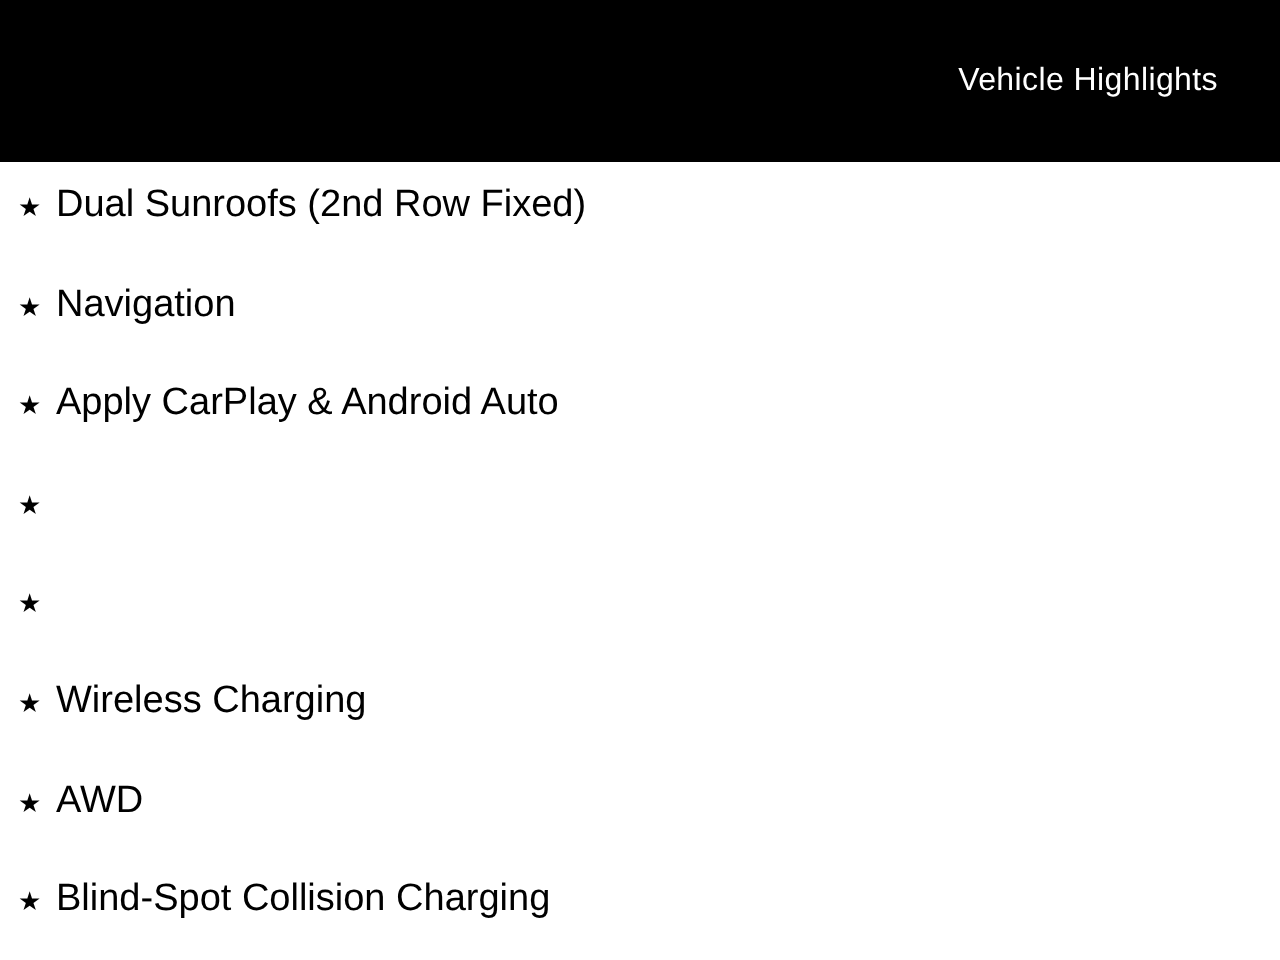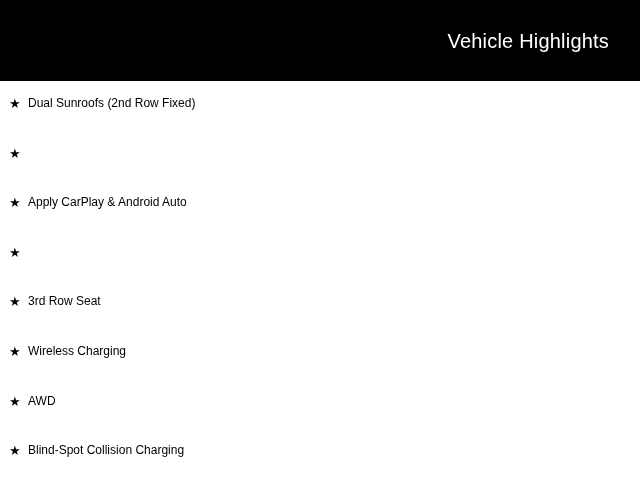--- a/index.html
+++ b/index.html
@@ -26,21 +26,21 @@
     height: 81px;
     background: #000000;
     display: flex;
     align-items: center;
     justify-content: flex-end;
     box-sizing: border-box;
     padding-right: 31px;
   }
   .header-title {
     color: #ffffff;
-    font-size: 20px;
+    font-size: 16px;
     font-family: "Liberation Sans", sans-serif;
     font-weight: 400;
     letter-spacing: 0.2px;
     line-height: 1;
     white-space: nowrap;
   }
   .features-list {
     list-style: none;
     margin: 0;
     padding: 0;
@@ -57,21 +57,21 @@
     flex: 0 0 auto;
     width: 19px;
     color: #000000;
     font-size: 13px;
     line-height: 22px;
     text-align: left;
     padding-top: 1px;
   }
   .feature-label {
     color: #000000;
-    font-size: 12px;
+    font-size: 19px;
     line-height: 22px;
     font-family: "Liberation Sans", sans-serif;
     white-space: nowrap;
     text-align: center;
   }
 </style>
 </head>
 <body>
 
 <div class="page">
@@ -80,31 +80,31 @@
     <div class="header-title">Vehicle Highlights</div>
   </div>
 
   <ul class="features-list">
     <li class="feature-item">
       <span class="bullet-icon">★</span>
       <span class="feature-label">Dual Sunroofs (2nd Row Fixed)</span>
     </li>
     <li class="feature-item">
       <span class="bullet-icon">★</span>
+      <span class="feature-label">Navigation</span>
     </li>
     <li class="feature-item">
       <span class="bullet-icon">★</span>
       <span class="feature-label">Apply CarPlay &amp; Android Auto</span>
     </li>
     <li class="feature-item">
       <span class="bullet-icon">★</span>
     </li>
     <li class="feature-item">
       <span class="bullet-icon">★</span>
-      <span class="feature-label">3rd Row Seat</span>
     </li>
     <li class="feature-item">
       <span class="bullet-icon">★</span>
       <span class="feature-label">Wireless Charging</span>
     </li>
     <li class="feature-item">
       <span class="bullet-icon">★</span>
       <span class="feature-label">AWD</span>
     </li>
     <li class="feature-item">

